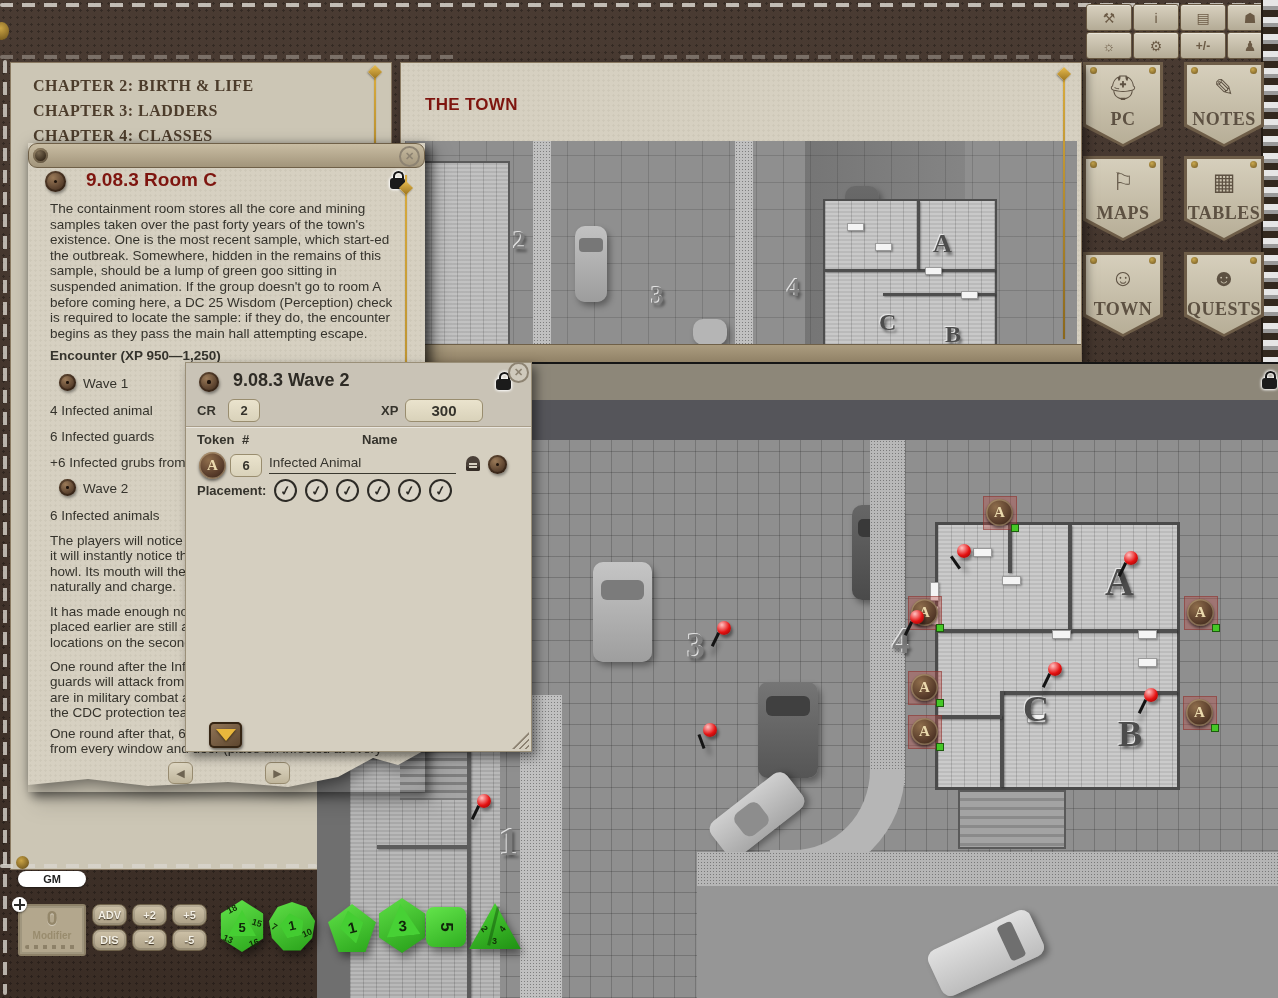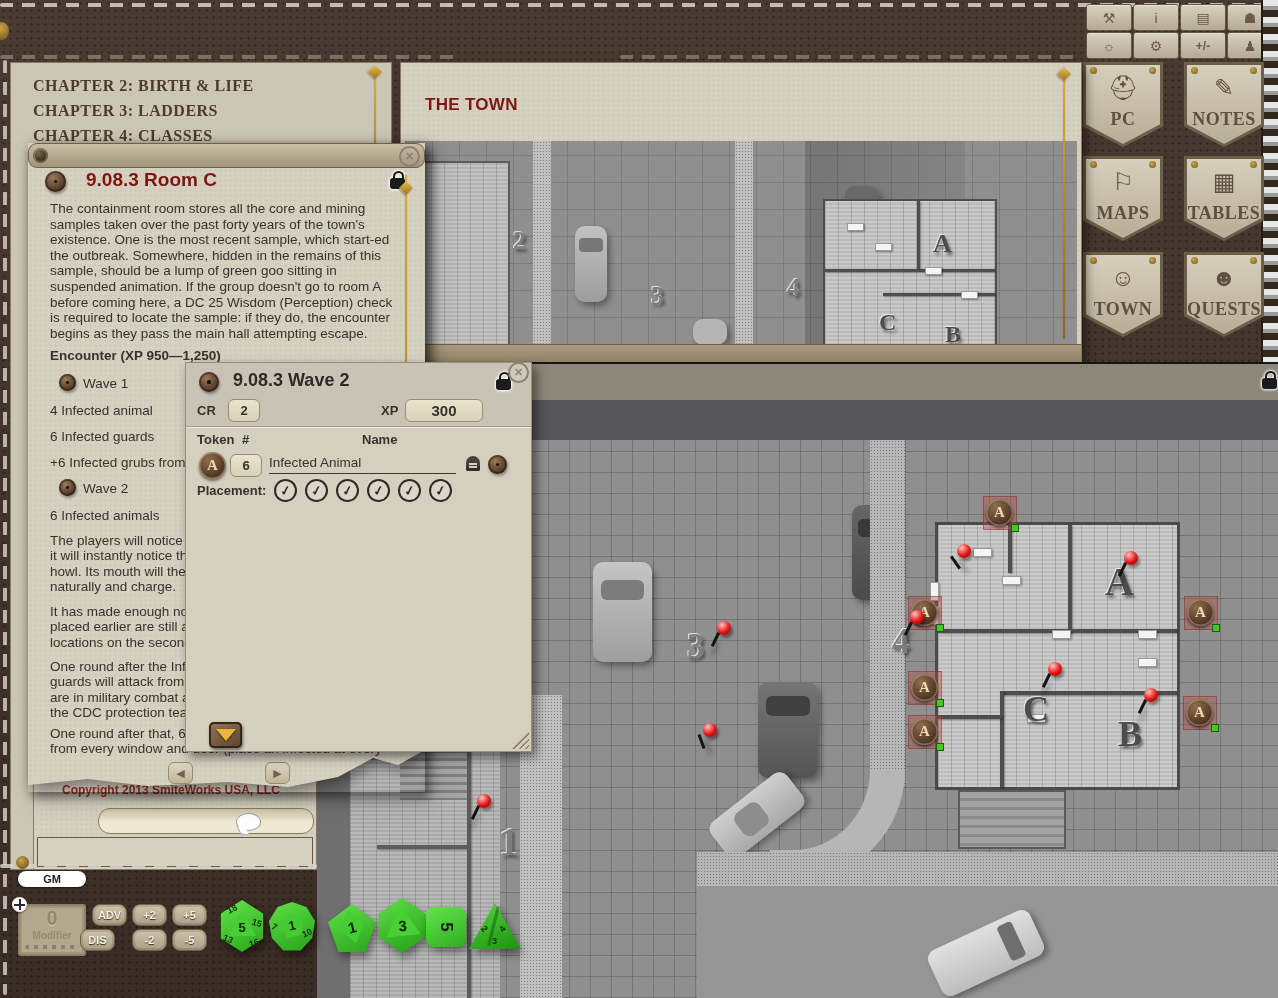--- a/index.html
+++ b/index.html
@@ -321,26 +321,20 @@
           <div class="stem" style="transform:rotate(-20deg)"></div>
           <div class="head"></div>
         </div>
       <div class="pin" style="left:151px;top:354px;">
           <div class="stem"></div>
           <div class="head"></div>
         </div>
     </div>
   </div>
 
-  <div class="abs paper" style="left:33px;top:776px;width:282px;height:92px;border:1px solid #8a7a62;">
-    <div class="abs" style="left:28px;top:6px;font-weight:bold;font-size:12px;color:#9c2b20;white-space:nowrap;overflow:hidden;width:248px;">Copyright 2013 SmiteWorks USA, LLC</div>
-    <div class="abs" style="left:64px;top:31px;width:214px;height:24px;border-radius:12px;background:linear-gradient(180deg,#cfc4a9,#efe8d3 55%);border:1px solid #8a7a5f;"></div>
-    <div class="abs bub" style="left:202px;top:36px;"></div>
-    <div class="abs" style="left:3px;top:60px;width:274px;height:28px;border:1px solid #6a5a42;background:#d6d0c0;"></div>
-  </div>
 
   <div class="abs win-shadow" style="left:28px;top:143px;width:397px;height:649px;filter:drop-shadow(4px 5px 8px rgba(0,0,0,.5));">
    <div class="abs paper" style="inset:0;clip-path:polygon(0px 0px,397px 0px,397px 607px,370px 622px,345px 615px,310px 634px,260px 644px,200px 639px,120px 643px,60px 636px,0px 642px);">
     <div class="titlebar abs" style="left:0;top:0;width:395px;height:23px;">
       <div class="knob abs" style="left:4px;top:4px;"></div>
       <div class="closex abs" style="right:4px;top:2px;">
             <span>✕</span>
           </div>
     </div>
     <div class="stud abs" style="left:17px;top:28px;width:21px;height:21px;"></div>
@@ -456,21 +450,21 @@
 
   <div class="gm-btn" style="left:92px;top:904px;">
       <span>ADV</span>
     </div>
   <div class="gm-btn" style="left:132px;top:904px;">
       <span>+2</span>
     </div>
   <div class="gm-btn" style="left:172px;top:904px;">
       <span>+5</span>
     </div>
-  <div class="gm-btn" style="left:80px;top:929px;">
+  <div class="gm-btn" style="left:92px;top:929px;">
       <span>DIS</span>
     </div>
   <div class="gm-btn" style="left:132px;top:929px;">
       <span>-2</span>
     </div>
   <div class="gm-btn" style="left:172px;top:929px;">
       <span>-5</span>
     </div>
 
   <div class="die" style="left:219px;top:900px;width:46px;height:52px;">

